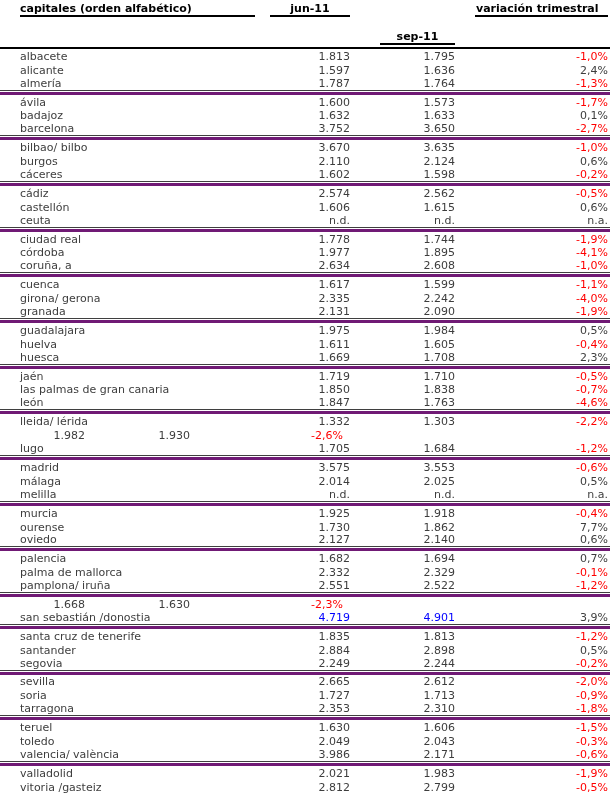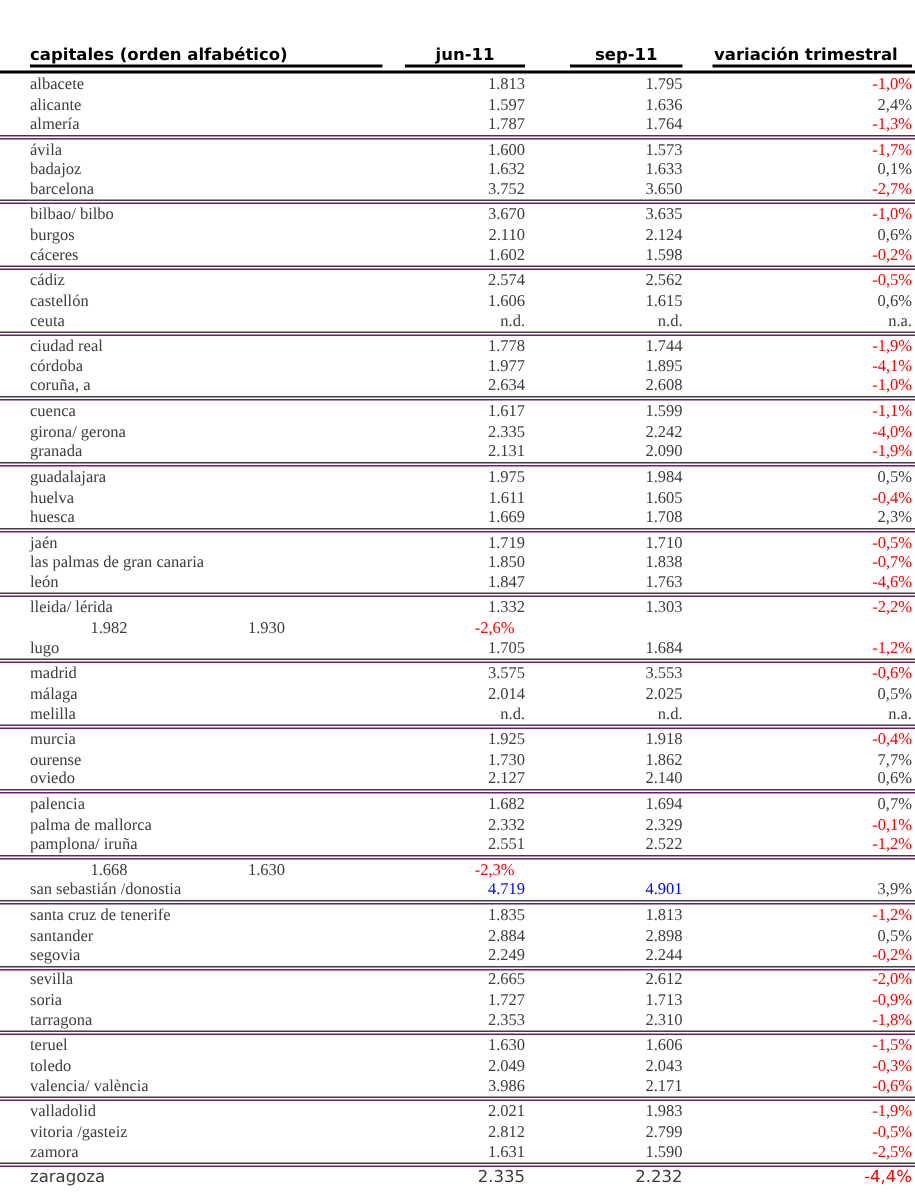--- a/index.html
+++ b/index.html
@@ -8,41 +8,41 @@
     font-family: "DejaVu Sans", "Liberation Sans", sans-serif;
     font-size: 11px; color: #3d3d3d;
     -webkit-font-smoothing: antialiased;
   }
   * { box-sizing: border-box; }
 
   .tbl { width: 610px; }
 
   
   .hdr {
-    display: flex; align-items: flex-end;
+    display: flex; 
     font-weight: bold; color: #000000;
     padding-top: 2px; padding-bottom: 2px;
     border-bottom: 2px solid #000000;
   }
   .hdr .cell { line-height: 13px; }
   .hu { display: block; border-bottom: 2px solid #000000; padding-bottom: 0; }
   .hu-name { margin-right: 10px; }
   .hu-jun  { margin-left: 5px;  text-align: center; }
   .hu-sep  { margin-left: 15px; text-align: center; }
   .hu-var  { text-align: left; padding-left: 1px; }
 
   
   .c-name { flex: 1 1 auto; padding-left: 20px; min-width: 0; }
   .c-jun  { flex: 0 0 100px; text-align: right; padding-right: 15px; }
   .c-sep  { flex: 0 0 110px; text-align: right; padding-right: 20px; margin-top: 28px; }
   .c-var  { flex: 0 0 135px; text-align: right; padding-right: 2px;  }
 
   
   .grp { }
-  .grp.sep { border-bottom: 1px solid #701a75; font-family: Liberation Serif, serif; }
+  .grp.sep { border-bottom: 3px solid #701a75; }
   .grp.sep > .row:last-child { border-bottom: 1px solid #3f3f3f; margin-bottom: 1px; }
   .row {
     display: flex; align-items: flex-end;
     height: 13.9px; line-height: 13px;
     white-space: nowrap;
   }
   .neg { color: #ff0000; }
   .hl  { color: #0000ff; }
 </style>
 </head>

